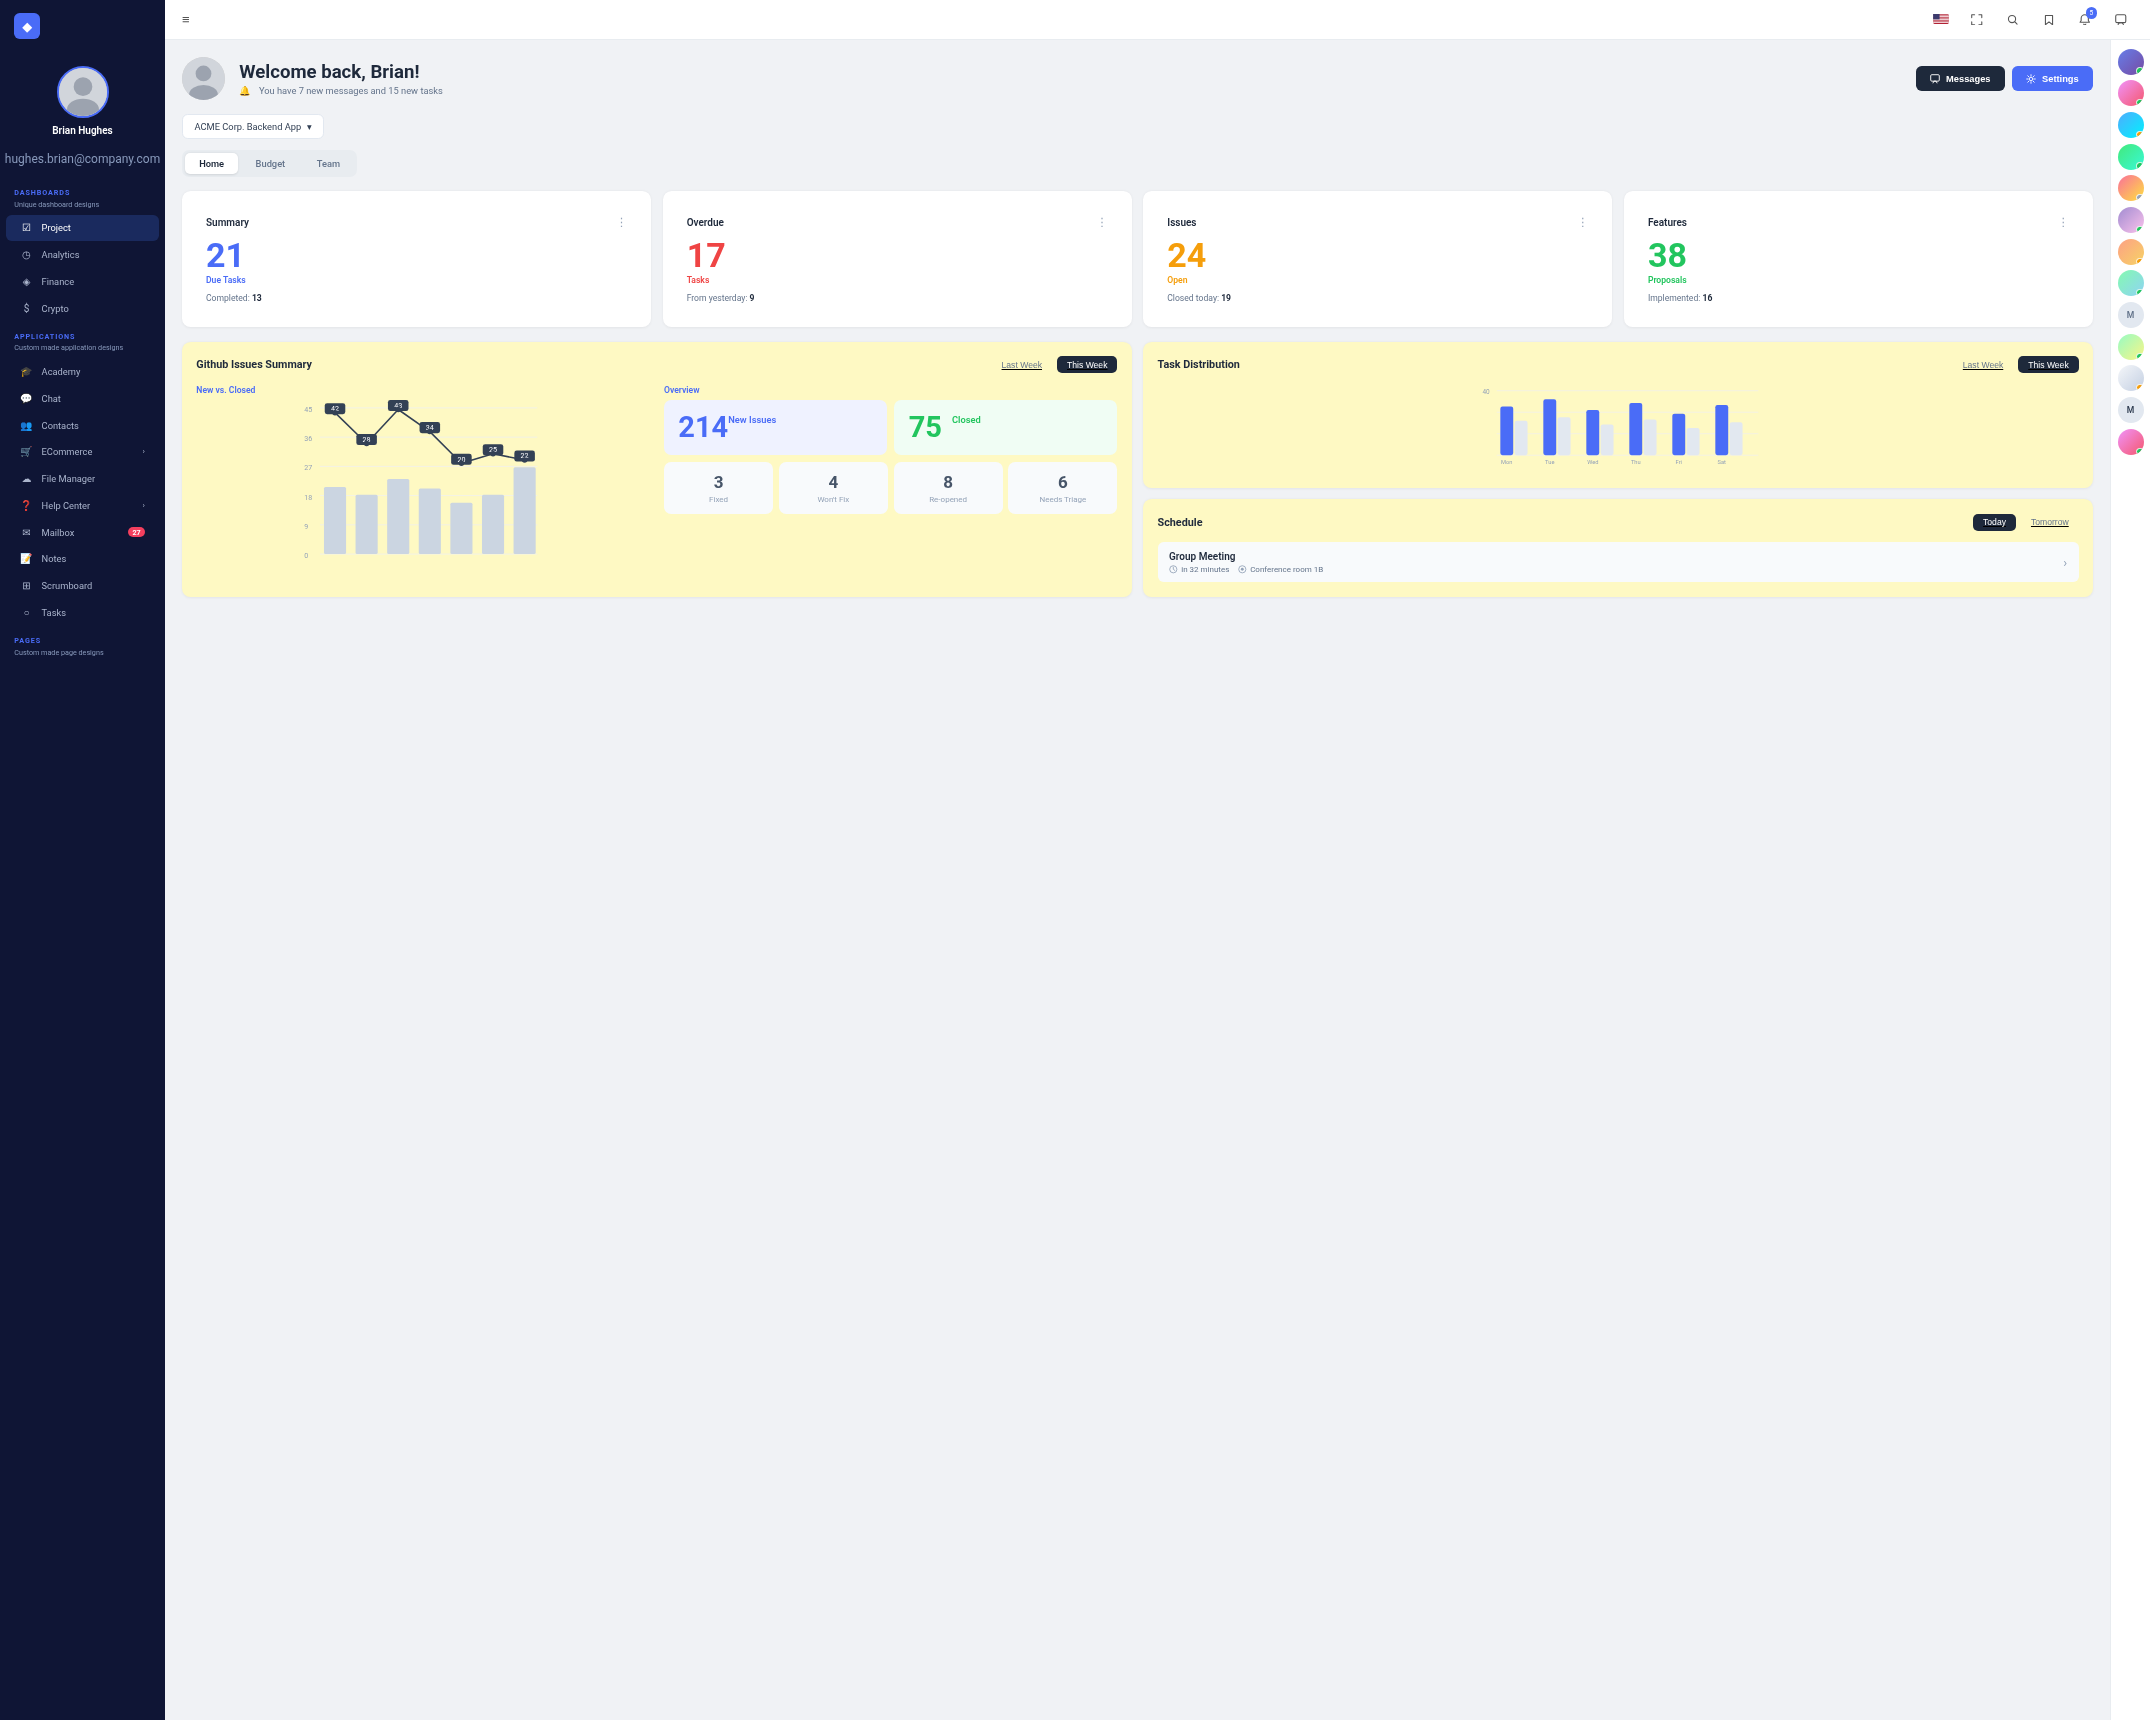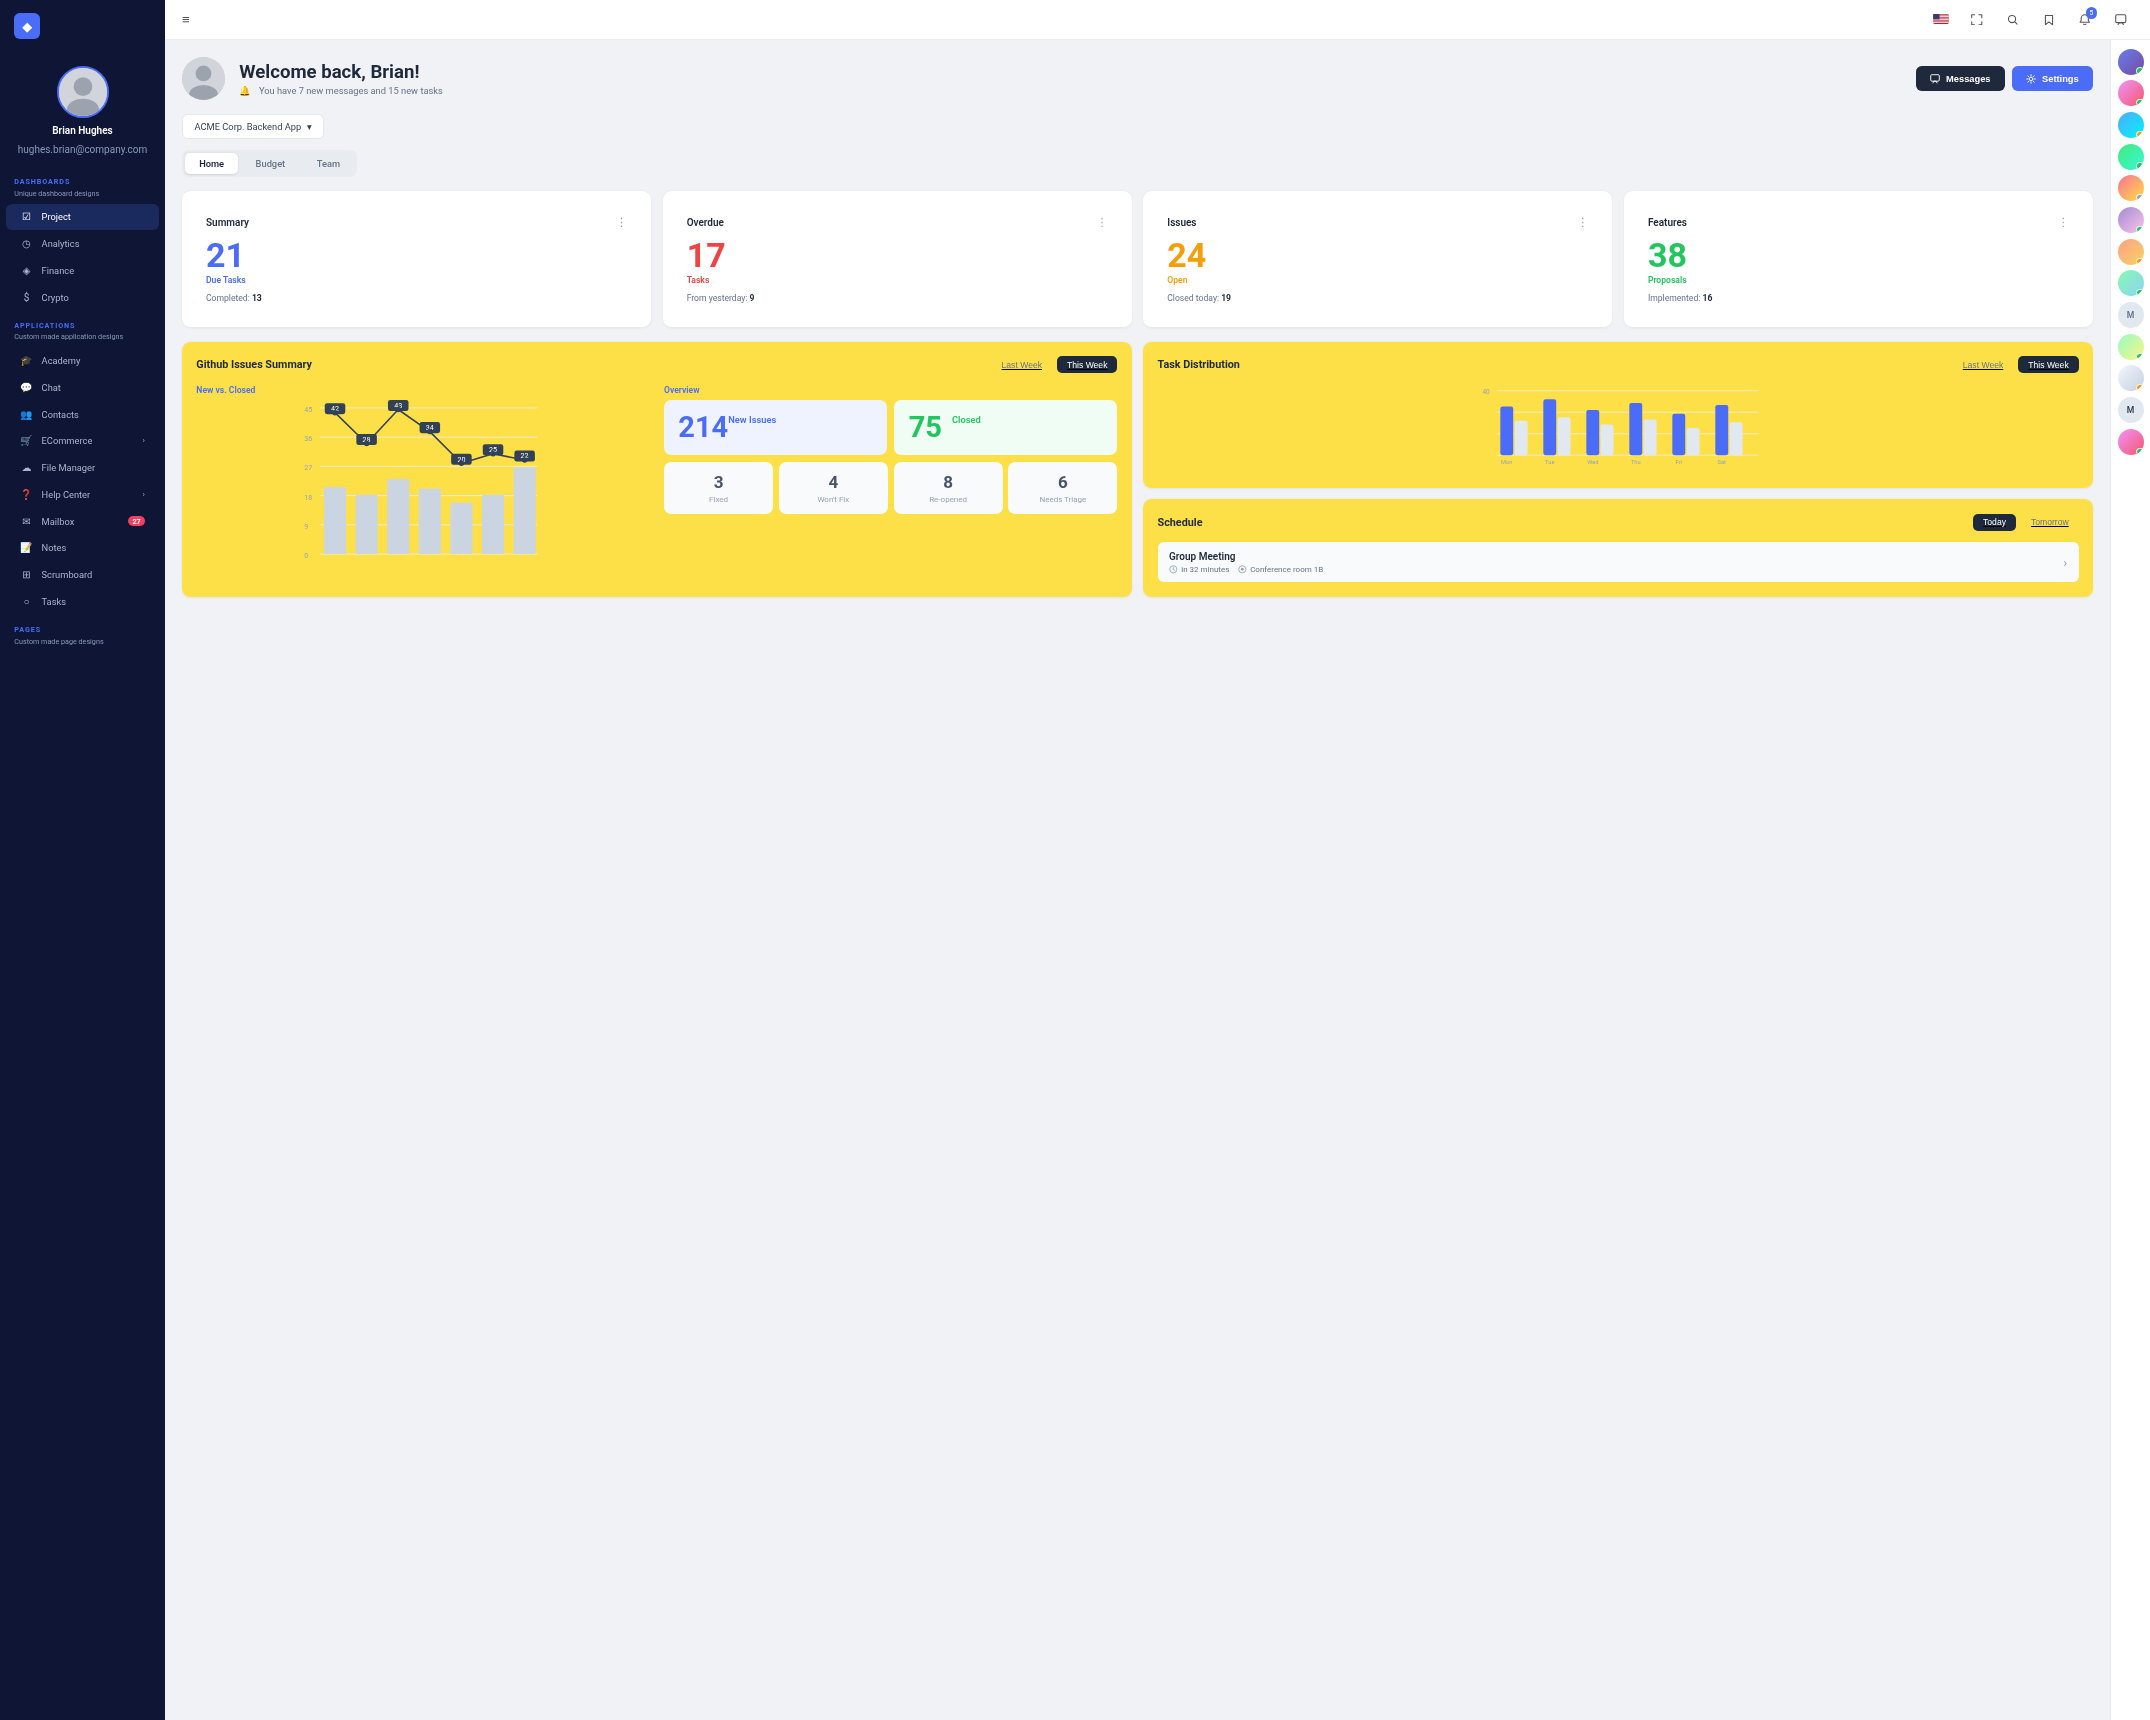--- a/index.html
+++ b/index.html
@@ -35,21 +35,21 @@
     }
     .user-avatar {
       width: 52px; height: 52px; border-radius: 50%;
       background: #ccc;
       overflow: hidden; margin-bottom: 7.2px;
       display: flex; align-items: center; justify-content: center;
       font-size: 20px;
       border: 2.2px solid #4a6cf7;
     }
     .user-name { font-size: 10px; font-weight: 600; color: #fff; }
-    .user-email { font-size: 10px; color: #8899bb; margin-top: 8px; }
+    .user-email { font-size: 12px; color: #8899bb; margin-top: 16px; }
 
     .sidebar-section-label {
       padding: 10px 14.3px 2.9px;
       font-size: 7.2px; font-weight: 700; letter-spacing: 0.9px;
       color: #4a6cf7;
     }
     .sidebar-section-sublabel {
       padding: 0 14.3px 5.7px;
       font-size: 7.2px; color: #8899bb;
     }
@@ -197,21 +197,21 @@
     .card-footer { font-size: 8.6px; color: #64748b; margin-top: 8.6px; }
     .card-footer strong { color: #1e293b; }
     .blue { color: #4a6cf7; }
     .red { color: #ef4444; }
     .orange { color: #f59e0b; }
     .green { color: #22c55e; }
 
     
     .bottom-row { display: grid; grid-template-columns: 1fr 1fr; gap: 11.5px; }
     .panel {
-      background: #fde047; border-radius: 8.6px; padding: 14.3px;
+      background: #fef9c3; border-radius: 8.6px; padding: 14.3px;
       box-shadow: 0 0.7px 2.9px rgba(0,0,0,0.06);
     }
     .panel-header { display: flex; align-items: center; justify-content: space-between; margin-bottom: 11.5px; }
     .panel-title { font-size: 10.8px; font-weight: 700; color: #1e293b; }
     .toggle-group { display: flex; gap: 5px; text-decoration: underline; }
     .toggle-btn {
       padding: 3.6px 10px; border-radius: 5px; font-size: 8.6px; font-weight: 500;
       cursor: pointer; border: none; color: #64748b; background: transparent;
     }
     .toggle-btn.active { background: #1e293b; color: #fff; }

